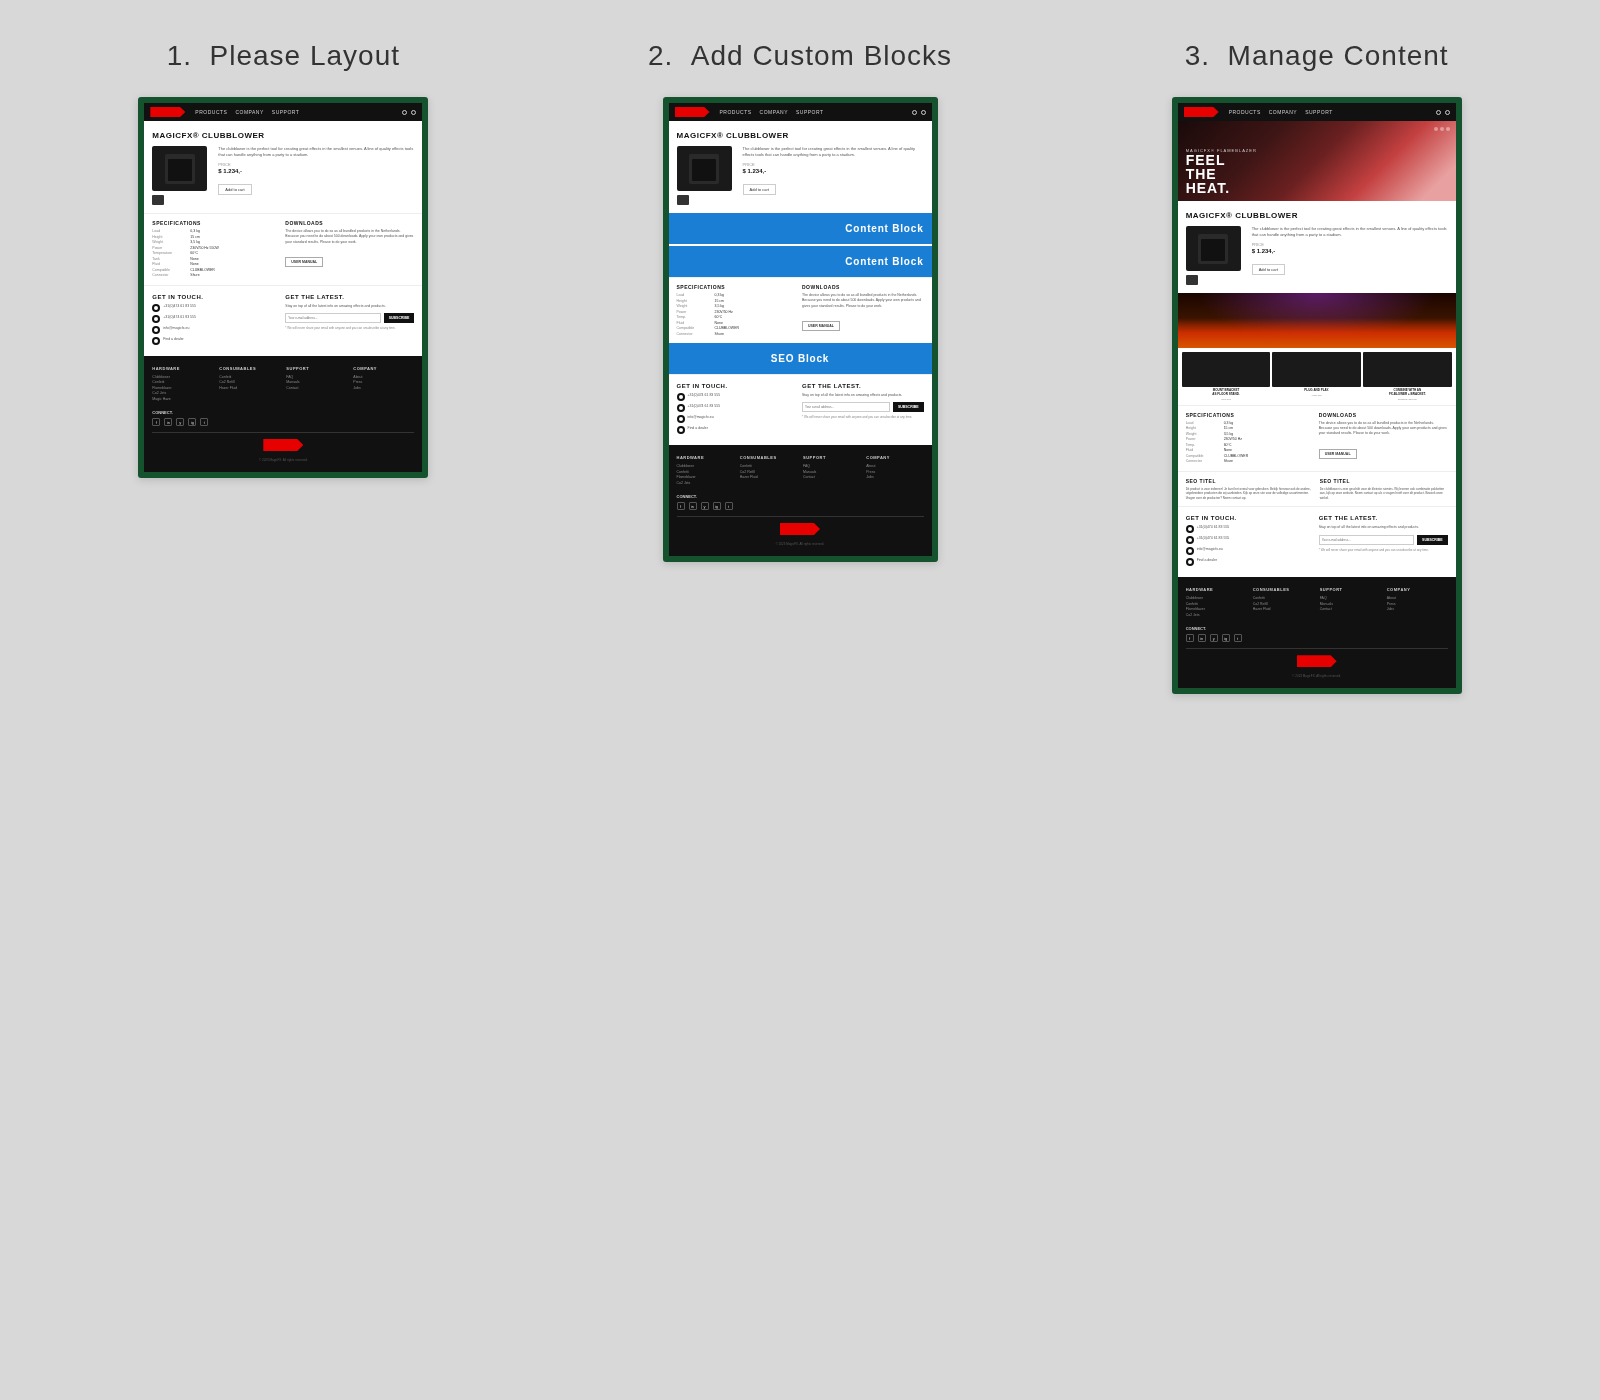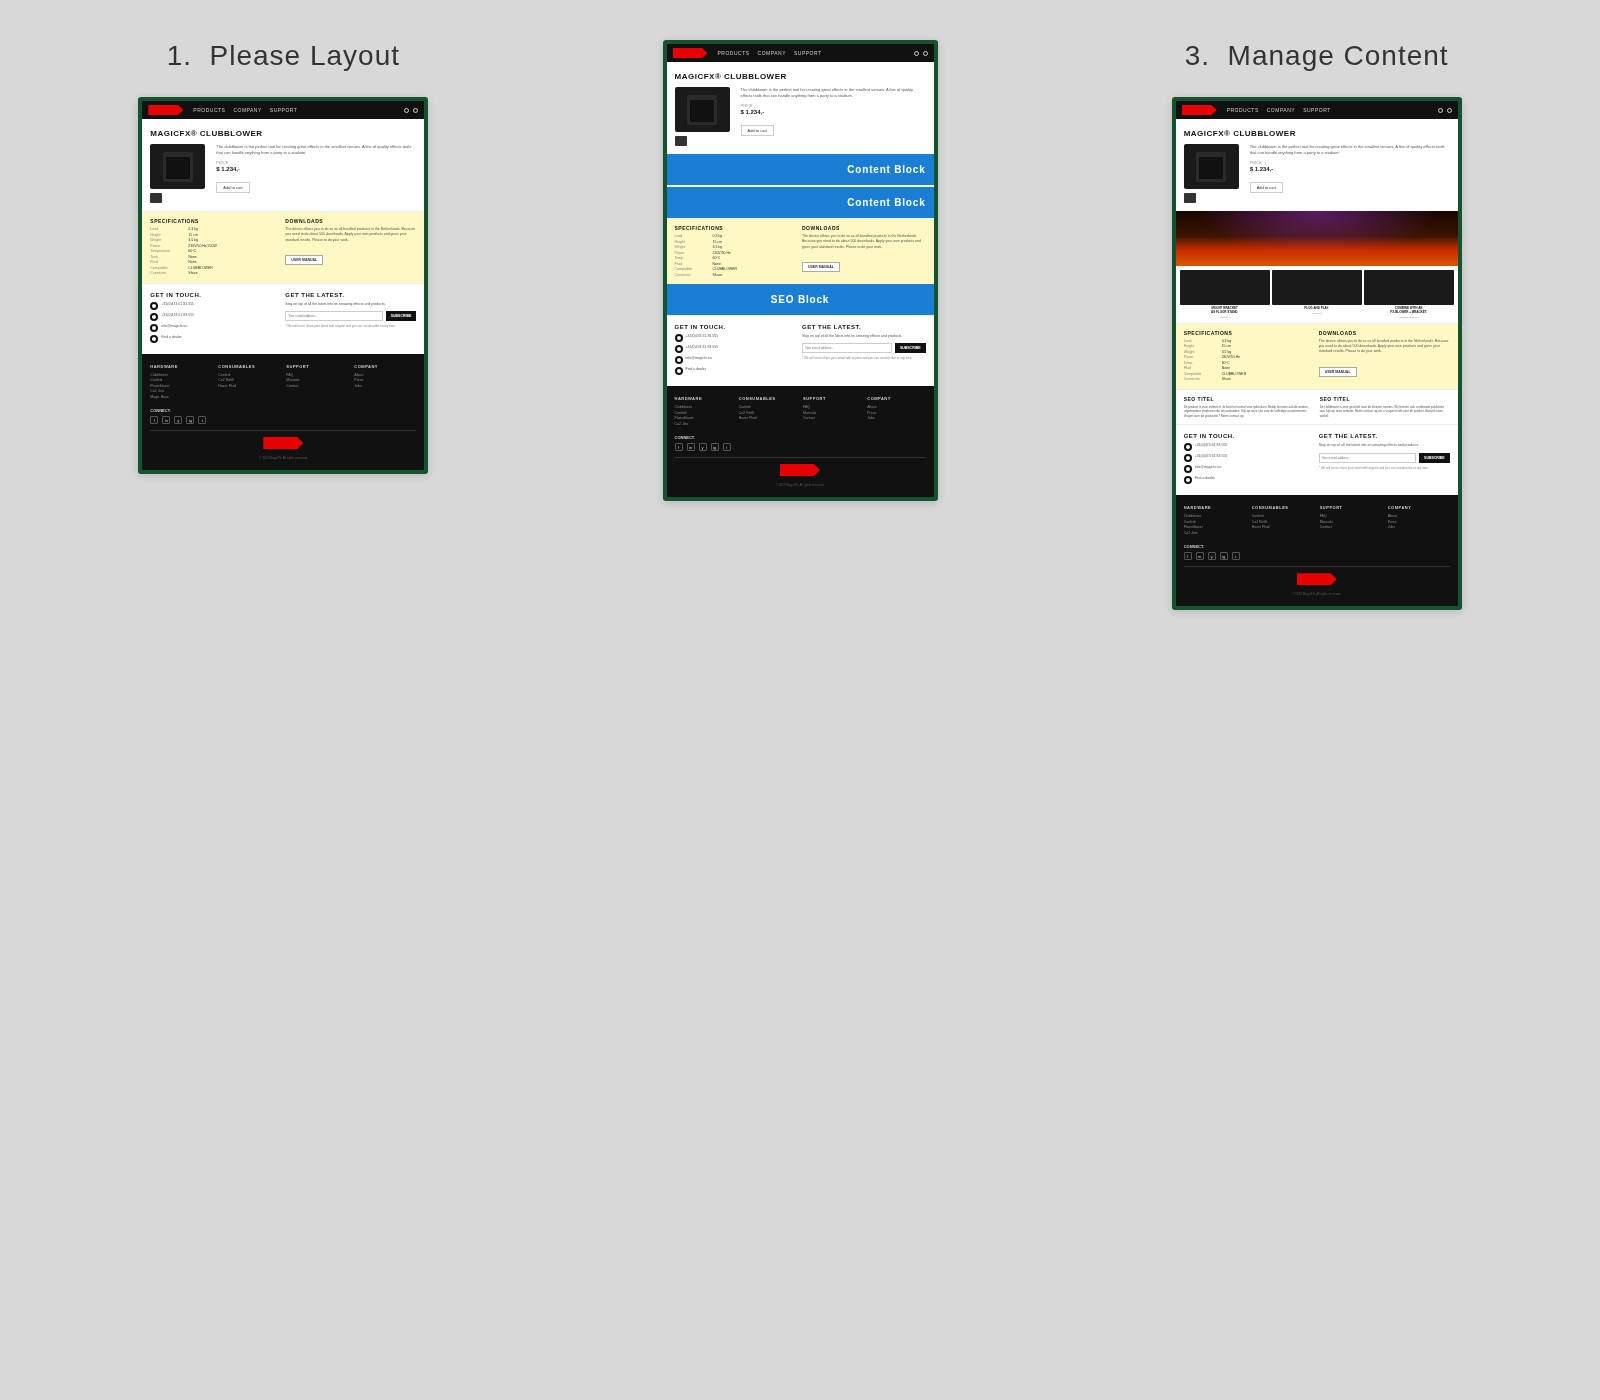--- a/index.html
+++ b/index.html
@@ -29,22 +29,22 @@
       font-size: 28px;
       font-weight: 400;
       color: #333;
       margin-bottom: 25px;
       text-align: center;
       letter-spacing: 1px;
     }
 
     
     .browser-window {
-      background: #fef9c3;
-      border: 4px solid #14532d;
+      background: #ffffff;
+      border: 6px solid #14532d;
       border-radius: 3px;
       overflow: hidden;
       box-shadow: 0 2px 8px rgba(0,0,0,0.15);
     }
 
     
     .col1-window {
       width: 290px;
     }
 
@@ -788,20 +788,23 @@
         </div>
         <div class="footer-logo-area">
           <div class="footer-logo"></div>
           <div class="footer-copy">© 2023 MagicFX. All rights reserved.</div>
         </div>
       </div>
     </div>
   </div>
 
   <div class="column">
+    <div class="column-title">
+      <span>2.</span>&nbsp;&nbsp;<span>Add Custom Blocks</span>
+    </div>
 
     <div class="browser-window col2-window">
 
       <div class="nav-bar">
         <div class="nav-logo"></div>
         <div class="nav-links">
           <span class="nav-link-item">PRODUCTS</span>
           <span class="nav-link-item">COMPANY</span>
           <span class="nav-link-item">SUPPORT</span>
         </div>
@@ -995,20 +998,31 @@
           <span class="nav-link-item">PRODUCTS</span>
           <span class="nav-link-item">COMPANY</span>
           <span class="nav-link-item">SUPPORT</span>
         </div>
         <div class="nav-icons">
           <div class="nav-icon-dot"></div>
           <div class="nav-icon-dot"></div>
         </div>
       </div>
 
+      <div class="hero-banner">
+        <div class="hero-dots">
+          <div class="hero-dot"></div>
+          <div class="hero-dot"></div>
+          <div class="hero-dot"></div>
+        </div>
+        <div class="hero-overlay">
+          <div class="hero-subtitle">MAGICFX® FLAMEBLAZER</div>
+          <div class="hero-title">FEEL<br>THE<br>HEAT.</div>
+        </div>
+      </div>
 
       <div class="product-section">
         <div class="product-title">MAGICFX® CLUBBLOWER</div>
         <div class="product-body">
           <div class="product-image-area">
             <div class="product-img-box">
               <div class="speaker-icon"></div>
             </div>
             <div class="product-thumb-row">
               <div class="product-thumb"></div>

